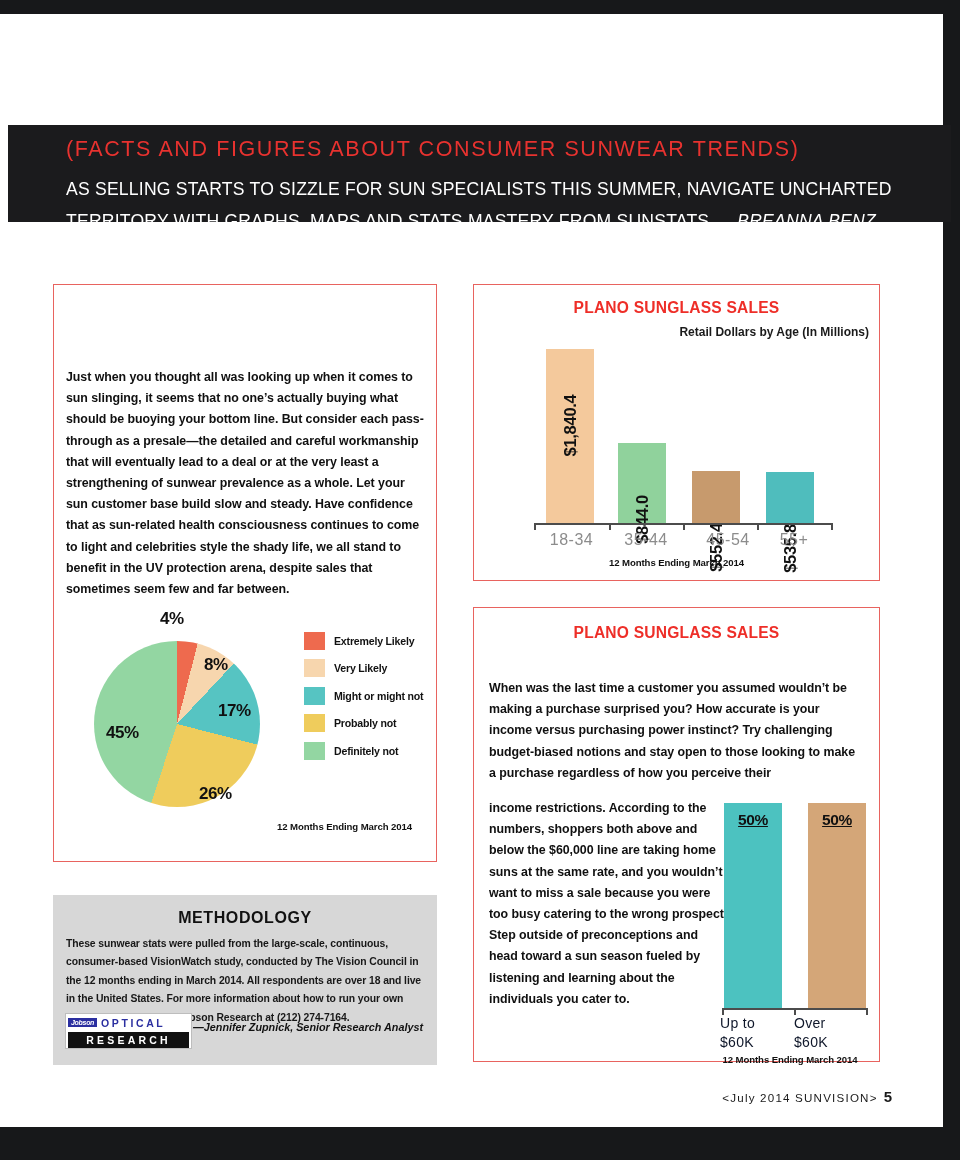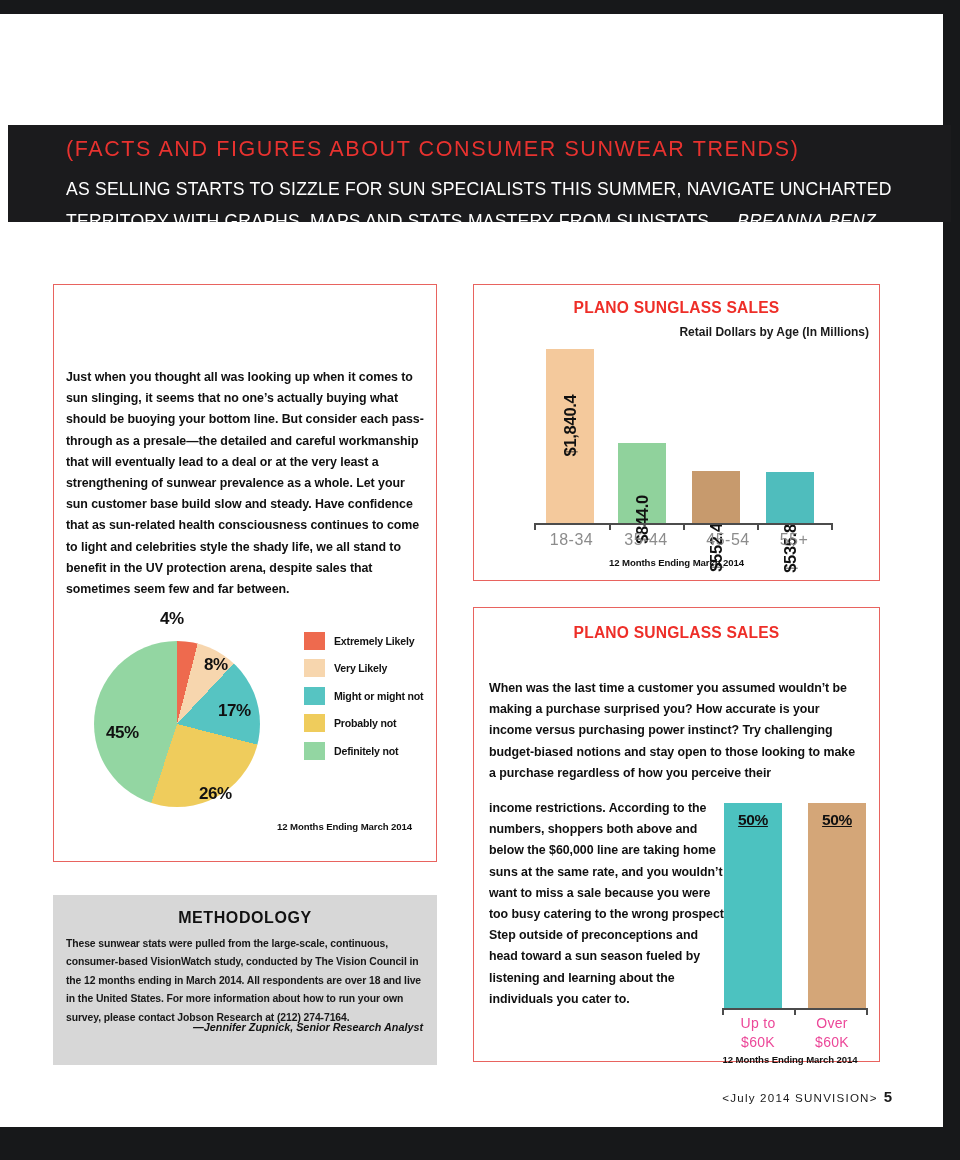--- a/index.html
+++ b/index.html
@@ -104,22 +104,22 @@
   #inc-copy2 { position:absolute; left:15px; top:190px; width:240px; }
   .inc-bars { position:absolute; left:246px; top:195px; width:150px; height:205px; }
   .inc-bar { position:absolute; bottom:0; width:58px; }
   .inc-pct {
     position:absolute; top:8px; left:50%; transform:translateX(-50%);
     font-size:15.5px; font-weight:bold; color:#111; letter-spacing:-.4px;text-decoration:underline;
   }
   .inc-axis { position:absolute; left:248px; top:400px; width:146px; height:2px; background:#4c4c4c; }
   .inc-tick { position:absolute; top:400px; width:2px; height:7px; background:#4c4c4c; }
   .inc-xlabel {
-    position:absolute; top:406px; font-size:14px; color:#ec4899;
-    text-align:center; line-height:19px; letter-spacing:.3px;
+    position:absolute; top:406px; font-size:14px; color:#0f172a;
+    text-align:left; line-height:19px; letter-spacing:.3px;
   }
   #inc-caption { position:absolute; left:236px; top:446px; width:160px; }
 
   
   #methodology {
     position:absolute; left:53px; top:895px; width:384px; height:170px;
     background:#d7d7d7;
   }
   #meth-title {
     position:absolute; left:0; top:14px; width:100%;
@@ -279,18 +279,25 @@
 
   <div class="inc-xlabel" style="left:246px; width:76px;">Up to<br>$60K</div>
   <div class="inc-xlabel" style="left:320px; width:76px;">Over<br>$60K</div>
 
   <div class="chart-caption" id="inc-caption">12 Months Ending March 2014</div>
 </div>
 
 <div id="methodology">
   <div id="meth-title">METHODOLOGY</div>
   <div id="meth-copy">These sunwear stats were pulled from the large-scale, continuous, consumer-based VisionWatch study, conducted by The Vision Council in the 12 months ending in March 2014. All respondents are over 18 and live in the United States. For more information about how to run your own survey, please contact Jobson Research at (212) 274-7164.</div>
+  <div class="logo">
+    <div class="logo-top">
+      <span class="logo-jobson">Jobson</span>
+      <span class="logo-optical">OPTICAL</span>
+    </div>
+    <div class="logo-bottom">RESEARCH</div>
+  </div>
   <div id="meth-attr">—Jennifer Zupnick, Senior Research Analyst</div>
 </div>
 
 <div id="footer">
   <span>&lt;July 2014 SUNVISION&gt;</span><span class="pg">5</span>
 </div>
 
 </body></html>

